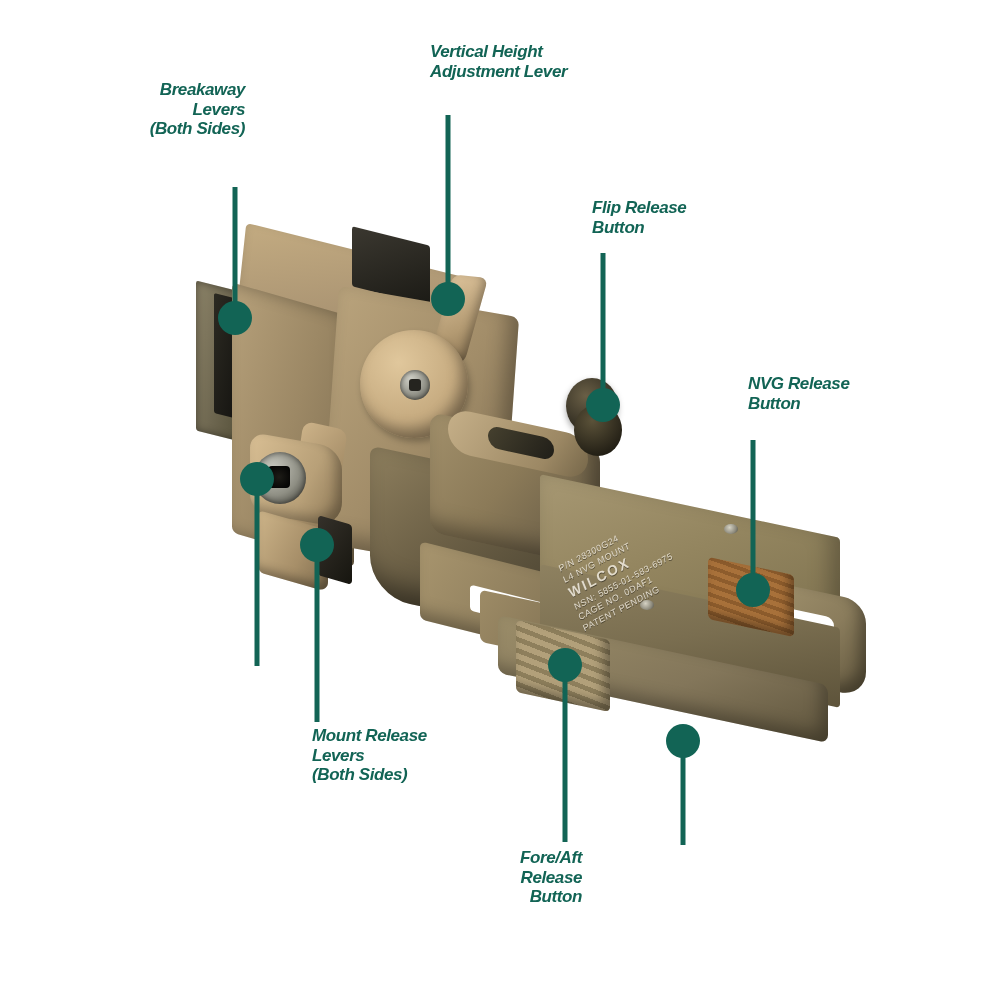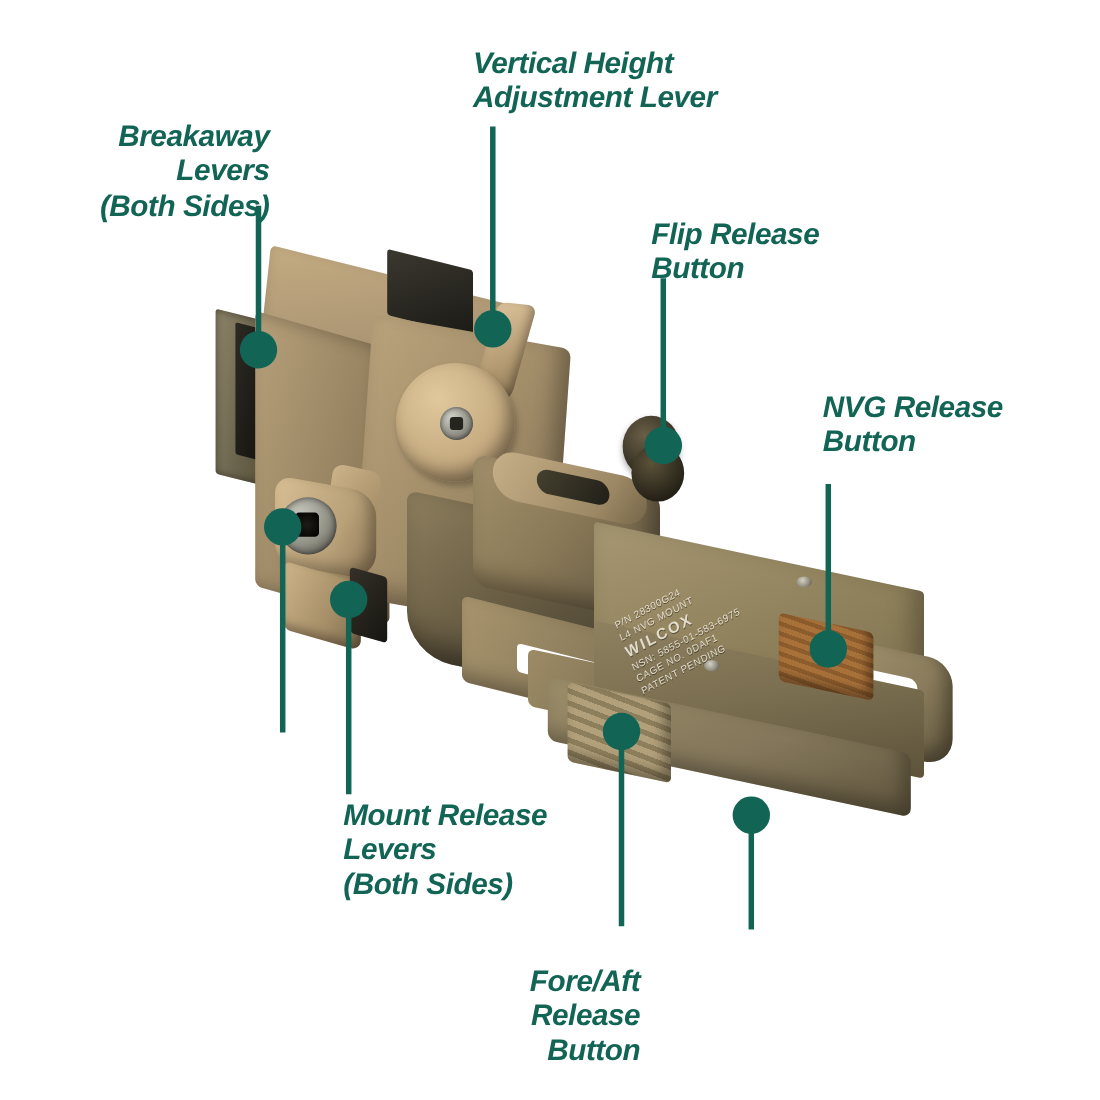--- a/index.html
+++ b/index.html
@@ -2,29 +2,29 @@
 <html><head>
 <meta charset="utf-8">
 <title>NVG Mount Callout Diagram</title>
 <style>
   html,body{margin:0;padding:0;background:#ffffff;}
   body{width:1000px;height:1000px;overflow:hidden;font-family:"Liberation Sans",sans-serif;}
   #stage{position:relative;width:1000px;height:1000px;background:#ffffff;}
 
   
   .callout{position:absolute;color:#126455;font-family:"Liberation Sans",sans-serif;
-           font-weight:bold;font-style:italic;font-size:27px;line-height:1.16;
+           font-weight:bold;font-style:italic;font-size:17px;line-height:1.16;
            letter-spacing:-0.4px;white-space:pre-line;}
-  .ca-right{text-align:right;margin-top:29px;}
+  .ca-right{text-align:right;}
   .ca-left{text-align:left;}
 
   .lbl-breakaway{left:40px;top:80px;width:205px;}
   .lbl-vertical{left:430:px;left:430px;top:42px;width:240px;}
   .lbl-flip{left:592px;top:198px;width:190px;}
-  .lbl-nvgrel{left:748px;top:355px;width:200px;}
+  .lbl-nvgrel{left:748px;top:374px;width:200px;}
   .lbl-tilt{left:80px;top:672px;width:182px;}
   .lbl-mount{left:312px;top:726px;width:220px;}
   .lbl-foreaft{left:420px;top:848px;width:162px;text-align:right;}
   .lbl-nvgstow{left:678px;top:848px;width:200px;}
 
   
   #leaders{position:absolute;left:0;top:0;width:1000px;height:1000px;pointer-events:none;}
 
   
   #photo{position:absolute;left:0;top:0;width:1000px;height:1000px;}

